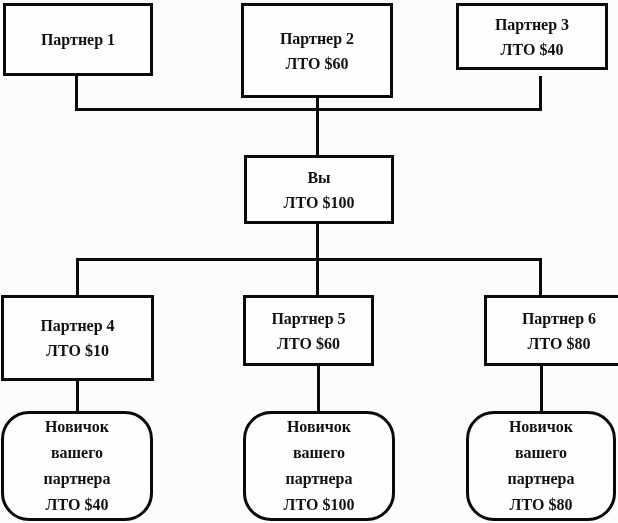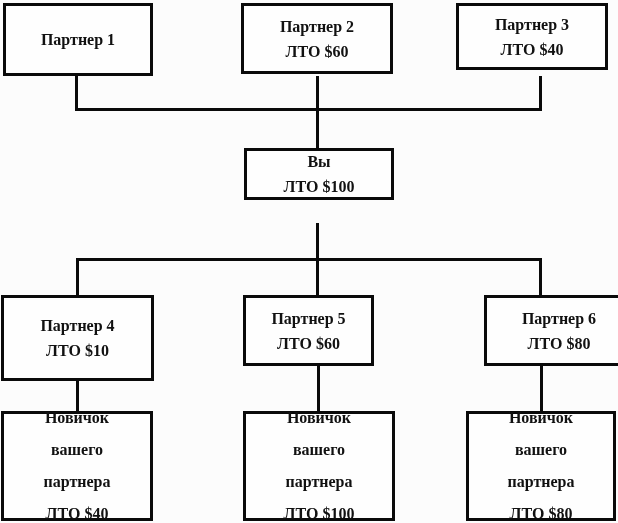--- a/index.html
+++ b/index.html
@@ -26,21 +26,21 @@
     flex-direction: column;
     align-items: center;
     justify-content: center;
     text-align: center;
     color: #111;
     font-size: 16px;
     font-weight: bold;
     line-height: 25px;
   }
   .node .t { white-space: pre-line; }
-  .node.tall { line-height: 32px; }
+  .node.tall { line-height: 26px; border-radius: 28px; }
 </style>
 </head>
 <body>
 
 <div class="canvas">
 
   <div class="line" style="left:75px;top:76px;width:3px;height:34px"></div>
   <div class="line" style="left:316px;top:76px;width:3px;height:80px"></div>
   <div class="line" style="left:539px;top:76px;width:3px;height:34px"></div>
   <div class="line" style="left:75px;top:108px;width:467px;height:3px"></div>
@@ -50,30 +50,30 @@
   <div class="line" style="left:76px;top:260px;width:3px;height:36px"></div>
   <div class="line" style="left:539px;top:260px;width:3px;height:36px"></div>
 
   <div class="line" style="left:76px;top:365px;width:3px;height:47px"></div>
   <div class="line" style="left:317px;top:365px;width:3px;height:47px"></div>
   <div class="line" style="left:540px;top:365px;width:3px;height:47px"></div>
 
   <div class="node" style="left:3px;top:3px;width:150px;height:73px">
     <div class="t">Партнер 1</div>
   </div>
-  <div class="node" style="left:241px;top:3px;width:152px;height:71px">
+  <div class="node" style="left:241px;top:3px;width:152px;height:95px">
     <div class="t">Партнер 2</div>
     <div class="v">ЛТО $60</div>
   </div>
   <div class="node" style="left:456px;top:3px;width:152px;height:67px">
     <div class="t">Партнер 3</div>
     <div class="v">ЛТО $40</div>
   </div>
 
-  <div class="node" style="left:244px;top:148px;width:150px;height:52px">
+  <div class="node" style="left:244px;top:155px;width:150px;height:69px">
     <div class="t">Вы</div>
     <div class="v">ЛТО $100</div>
   </div>
 
   <div class="node" style="left:1px;top:295px;width:153px;height:86px">
     <div class="t">Партнер 4</div>
     <div class="v">ЛТО $10</div>
   </div>
   <div class="node" style="left:243px;top:295px;width:131px;height:71px">
     <div class="t">Партнер 5</div>

